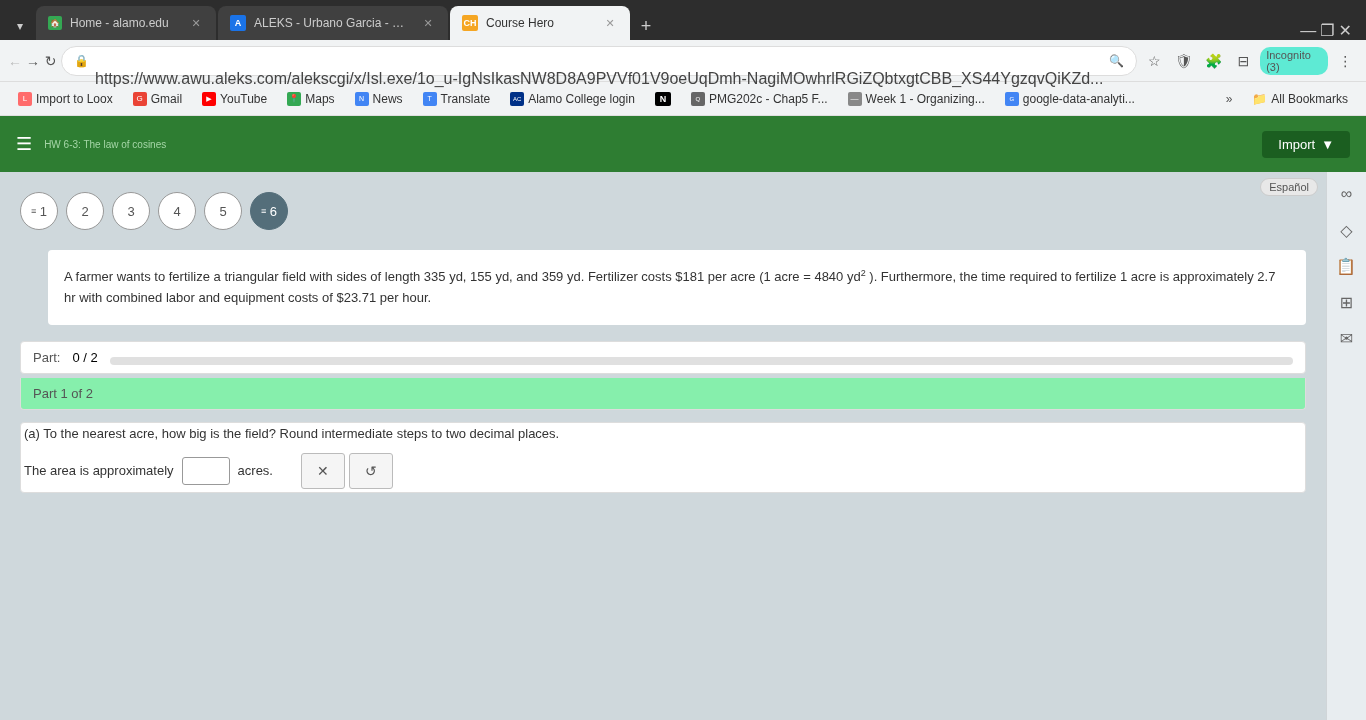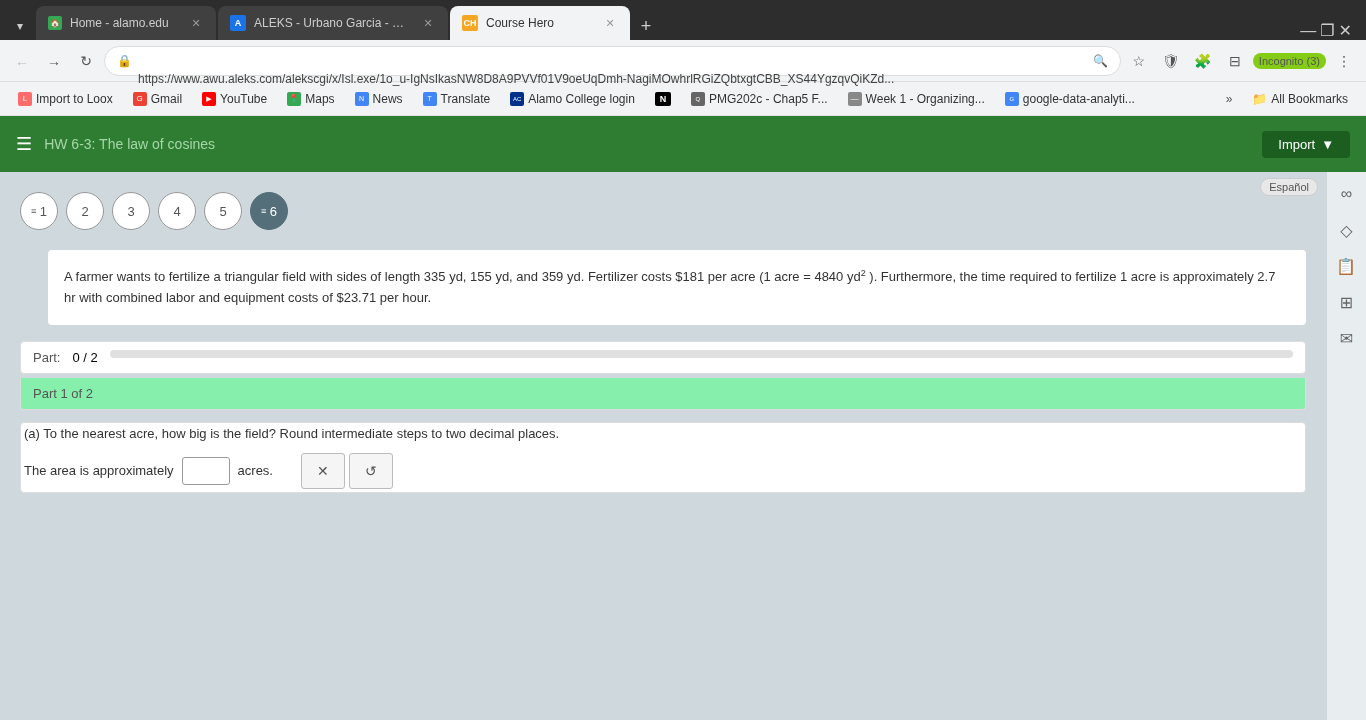--- a/index.html
+++ b/index.html
@@ -12,57 +12,57 @@
     .tab.active { background: #f1f3f4; color: #333; }
     .tab-title { flex: 1; overflow: hidden; white-space: nowrap; text-overflow: ellipsis; font-size: 12px; }
     .tab-close { width: 16px; height: 16px; display: flex; align-items: center; justify-content: center; border-radius: 50%; color: #999; font-size: 11px; flex-shrink: 0; }
     .tab-new { width: 28px; height: 28px; display: flex; align-items: center; justify-content: center; color: #ccc; font-size: 18px; cursor: pointer; }
     .tab-list-btn { width: 28px; height: 28px; display: flex; align-items: center; justify-content: center; color: #ccc; font-size: 12px; cursor: pointer; }
 
     .nav-bar { display: flex; align-items: center; background: #f1f3f4; height: 42px; padding: 0 8px; gap: 4px; border-bottom: 1px solid #ddd; }
     .nav-btn { width: 28px; height: 28px; display: flex; align-items: center; justify-content: center; border-radius: 50%; cursor: pointer; color: #555; font-size: 14px; }
     .nav-btn.disabled { color: #bbb; cursor: default; }
     .address-bar { flex: 1; height: 30px; background: white; border: 1px solid #ddd; border-radius: 15px; display: flex; align-items: center; padding: 0 12px; font-size: 12px; color: #333; gap: 6px; }
-    .address-bar-url { flex: 1; font-size: 12px; color: #444; overflow: hidden; white-space: nowrap; text-overflow: ellipsis; margin-top: 36px; }
+    .address-bar-url { flex: 1; font-size: 16px; color: #444; overflow: hidden; white-space: nowrap; text-overflow: ellipsis; margin-top: 36px; }
     .address-icon { color: #777; font-size: 12px; }
     .nav-right { display: flex; align-items: center; gap: 4px; }
-    .incognito-badge { font-size: 11px; color: #555; background: #84cc16; padding: 2px 6px; border-radius: 10px; }
+    .incognito-badge { font-size: 11px; color: #555; background: #5eead4; padding: 2px 6px; border-radius: 10px; }
 
     
     .bookmarks-bar { display: flex; align-items: center; background: #f1f3f4; height: 34px; padding: 0 10px; gap: 4px; border-bottom: 1px solid #e0e0e0; overflow: hidden; }
     .bookmark-item { display: flex; align-items: center; gap: 4px; padding: 4px 8px; border-radius: 4px; cursor: pointer; white-space: nowrap; font-size: 12px; color: #333; }
     .bookmark-favicon { width: 14px; height: 14px; flex-shrink: 0; }
     .bookmarks-more { margin-left: auto; padding: 4px 8px; border-radius: 4px; cursor: pointer; font-size: 12px; color: #555; }
     .bookmarks-folder { display: flex; align-items: center; gap: 4px; margin-left: auto; padding: 4px 8px; border-radius: 4px; cursor: pointer; font-size: 12px; color: #333; }
 
     
     .aleks-app { background: #cfd8dc; width: 100%; height: calc(720px - 42px - 34px - 40px); display: flex; flex-direction: column; }
     .aleks-header { background: #2e7d32; display: flex; align-items: center; padding: 0 16px; height: 56px; color: white; }
     .aleks-menu-btn { color: white; font-size: 18px; cursor: pointer; margin-right: 12px; }
     .aleks-header-info { flex: 1; }
-    .aleks-hw-title { font-size: 14px; color: #a5d6a7; }
+    .aleks-hw-title { font-size: 10px; color: #a5d6a7; }
     .aleks-question-info { font-size: 11px; color: #c8e6c9; }
     .aleks-user-btn { background: #1b5e20; color: white; padding: 6px 16px; border-radius: 4px; display: flex; align-items: center; gap: 6px; cursor: pointer; font-size: 13px; }
     .aleks-espanol { position: absolute; right: 16px; top: 72px; font-size: 11px; color: #555; background: #e8e8e8; padding: 2px 8px; border-radius: 10px; border: 1px solid #ccc; cursor: pointer; }
 
     .aleks-content { display: flex; flex: 1; }
     .aleks-main { flex: 1; padding: 20px; }
     .aleks-sidebar { width: 40px; background: #e8edf0; border-left: 1px solid #d0d5d8; display: flex; flex-direction: column; align-items: center; padding: 8px 0; gap: 8px; }
     .sidebar-icon { width: 28px; height: 28px; display: flex; align-items: center; justify-content: center; color: #666; cursor: pointer; font-size: 16px; border-radius: 4px; }
 
     
     .question-nav { display: flex; gap: 8px; margin-bottom: 20px; align-items: center; }
     .q-nav-btn { width: 38px; height: 38px; border-radius: 50%; border: 1px solid #999; background: white; display: flex; align-items: center; justify-content: center; cursor: pointer; font-size: 13px; color: #555; }
     .q-nav-btn.active { background: #546e7a; color: white; border-color: #546e7a; }
 
     
     .question-text { font-size: 13px; color: #333; line-height: 1.6; margin-bottom: 16px; background: white; padding: 16px; border-radius: 4px; margin-left: 28px; }
     sup { font-size: 9px; }
 
-    .part-progress { background: white; border: 1px solid #ddd; border-radius: 4px; padding: 8px 12px; margin-bottom: 4px; display: flex; align-items: flex-start; gap: 12px; font-size: 13px; }
+    .part-progress { background: white; border: 1px solid #ddd; border-radius: 4px; padding: 8px 12px; margin-bottom: 4px; display: flex; align-items: flex-end; gap: 12px; font-size: 13px; }
     .part-label { color: #555; white-space: nowrap; }
     .progress-bar-container { flex: 1; height: 8px; background: #e0e0e0; border-radius: 4px; overflow: hidden; }
     .progress-bar-fill { height: 100%; background: #8bc34a; width: 0%; border-radius: 4px; }
 
     .part-section { background: #86efac; border: 1px solid #ddd; border-top: none; border-radius: 0 0 4px 4px; padding: 8px 12px; font-size: 13px; color: #555; margin-bottom: 12px; }
 
     .answer-section { background: white; border: 1px solid #ddd; border-radius: 4px; padding: 3px; }
     .question-part { font-size: 13px; color: #333; margin-bottom: 12px; }
     .answer-row { display: flex; align-items: center; gap: 8px; font-size: 13px; color: #333; }
     .answer-input { width: 48px; height: 28px; border: 1px solid #999; border-radius: 3px; padding: 2px 6px; font-size: 13px; text-align: center; }

